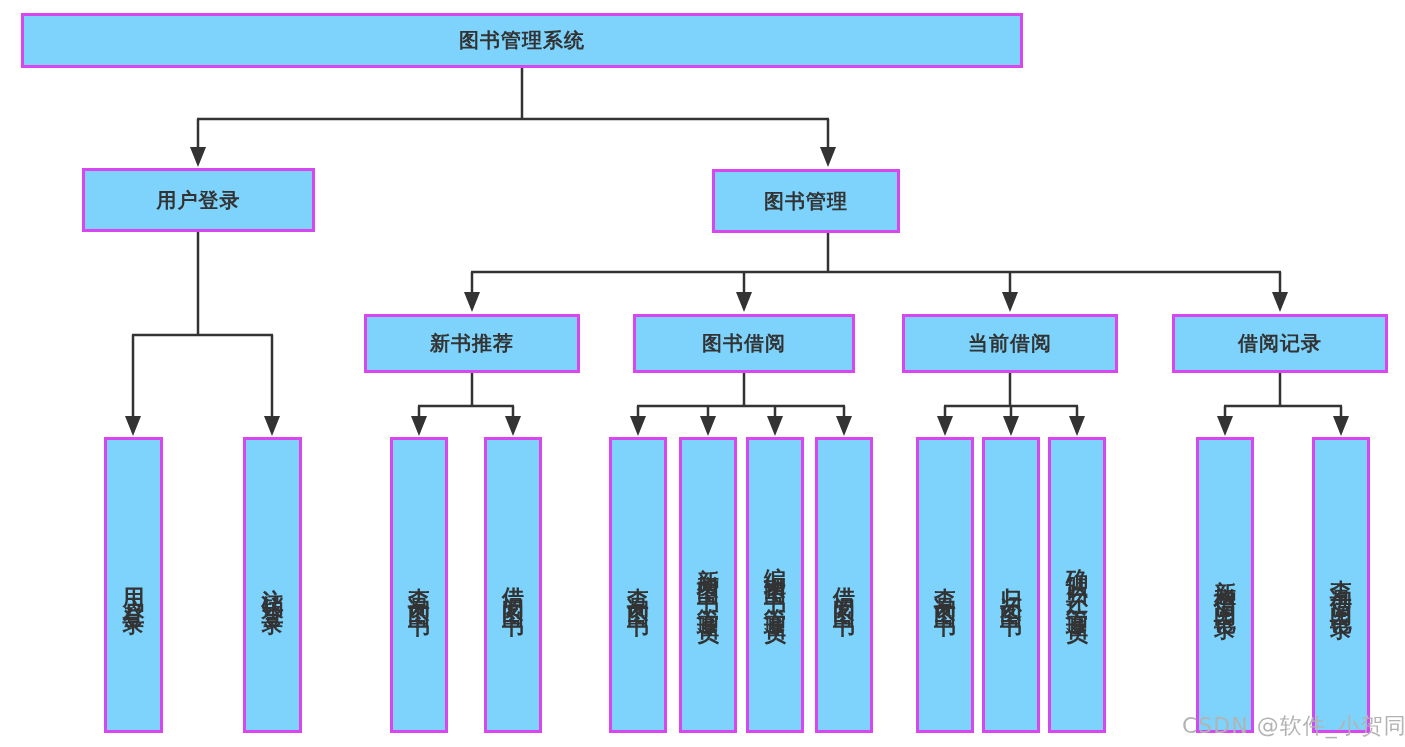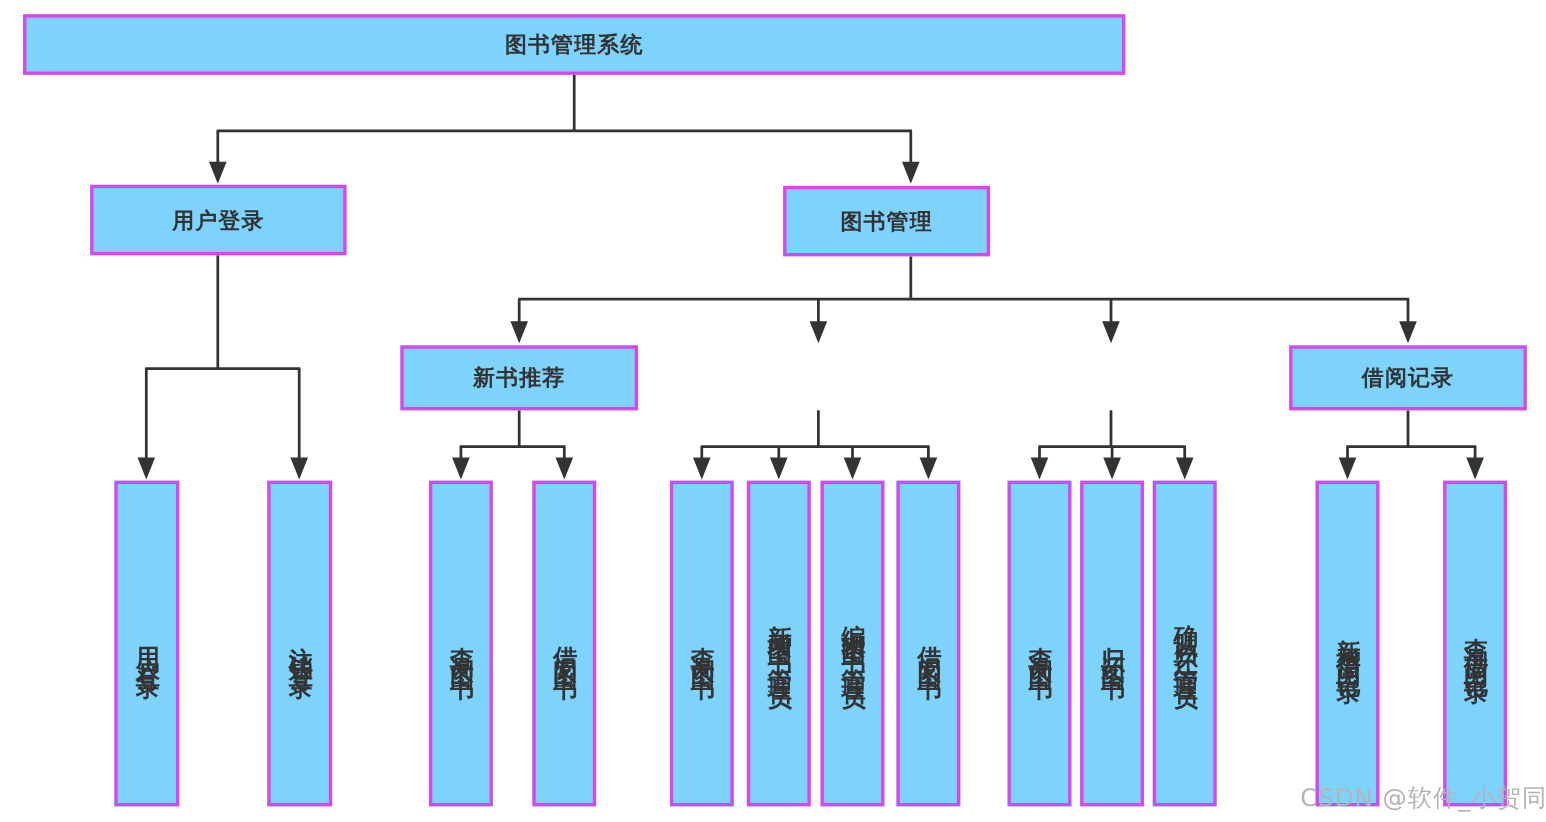--- a/index.html
+++ b/index.html
@@ -136,20 +136,22 @@
       <polygon points="1333,416 1349,416 1341,436"></polygon>
     </g>
   </svg>
 
   <div class="node hnode" style="left:21px; top:13px; width:1002px; height:55px;">图书管理系统</div>
 
   <div class="node hnode" style="left:82px; top:168px; width:233px; height:64px;">用户登录</div>
   <div class="node hnode" style="left:712px; top:169px; width:188px; height:64px;">图书管理</div>
 
   <div class="node hnode" style="left:364px; top:314px; width:216px; height:59px;">新书推荐</div>
+  <div class="node hnode" style="left:633px; top:314px; width:222px; height:59px;">图书借阅</div>
+  <div class="node hnode" style="left:902px; top:314px; width:216px; height:59px;">当前借阅</div>
   <div class="node hnode" style="left:1172px; top:314px; width:216px; height:59px;">借阅记录</div>
 
   <div class="node leaf" style="left:104px; top:437px; width:59px; height:296px;">用户登录</div>
   <div class="node leaf" style="left:243px; top:437px; width:59px; height:296px;">注销登录</div>
 
   <div class="node leaf" style="left:390px; top:437px; width:58px; height:296px;">查询图书</div>
   <div class="node leaf" style="left:484px; top:437px; width:58px; height:296px;">借阅图书</div>
 
   <div class="node leaf" style="left:609px; top:437px; width:58px; height:296px;">查询图书</div>
   <div class="node leaf long" style="left:679px; top:437px; width:58px; height:296px;">新增图书（管理员）</div>

